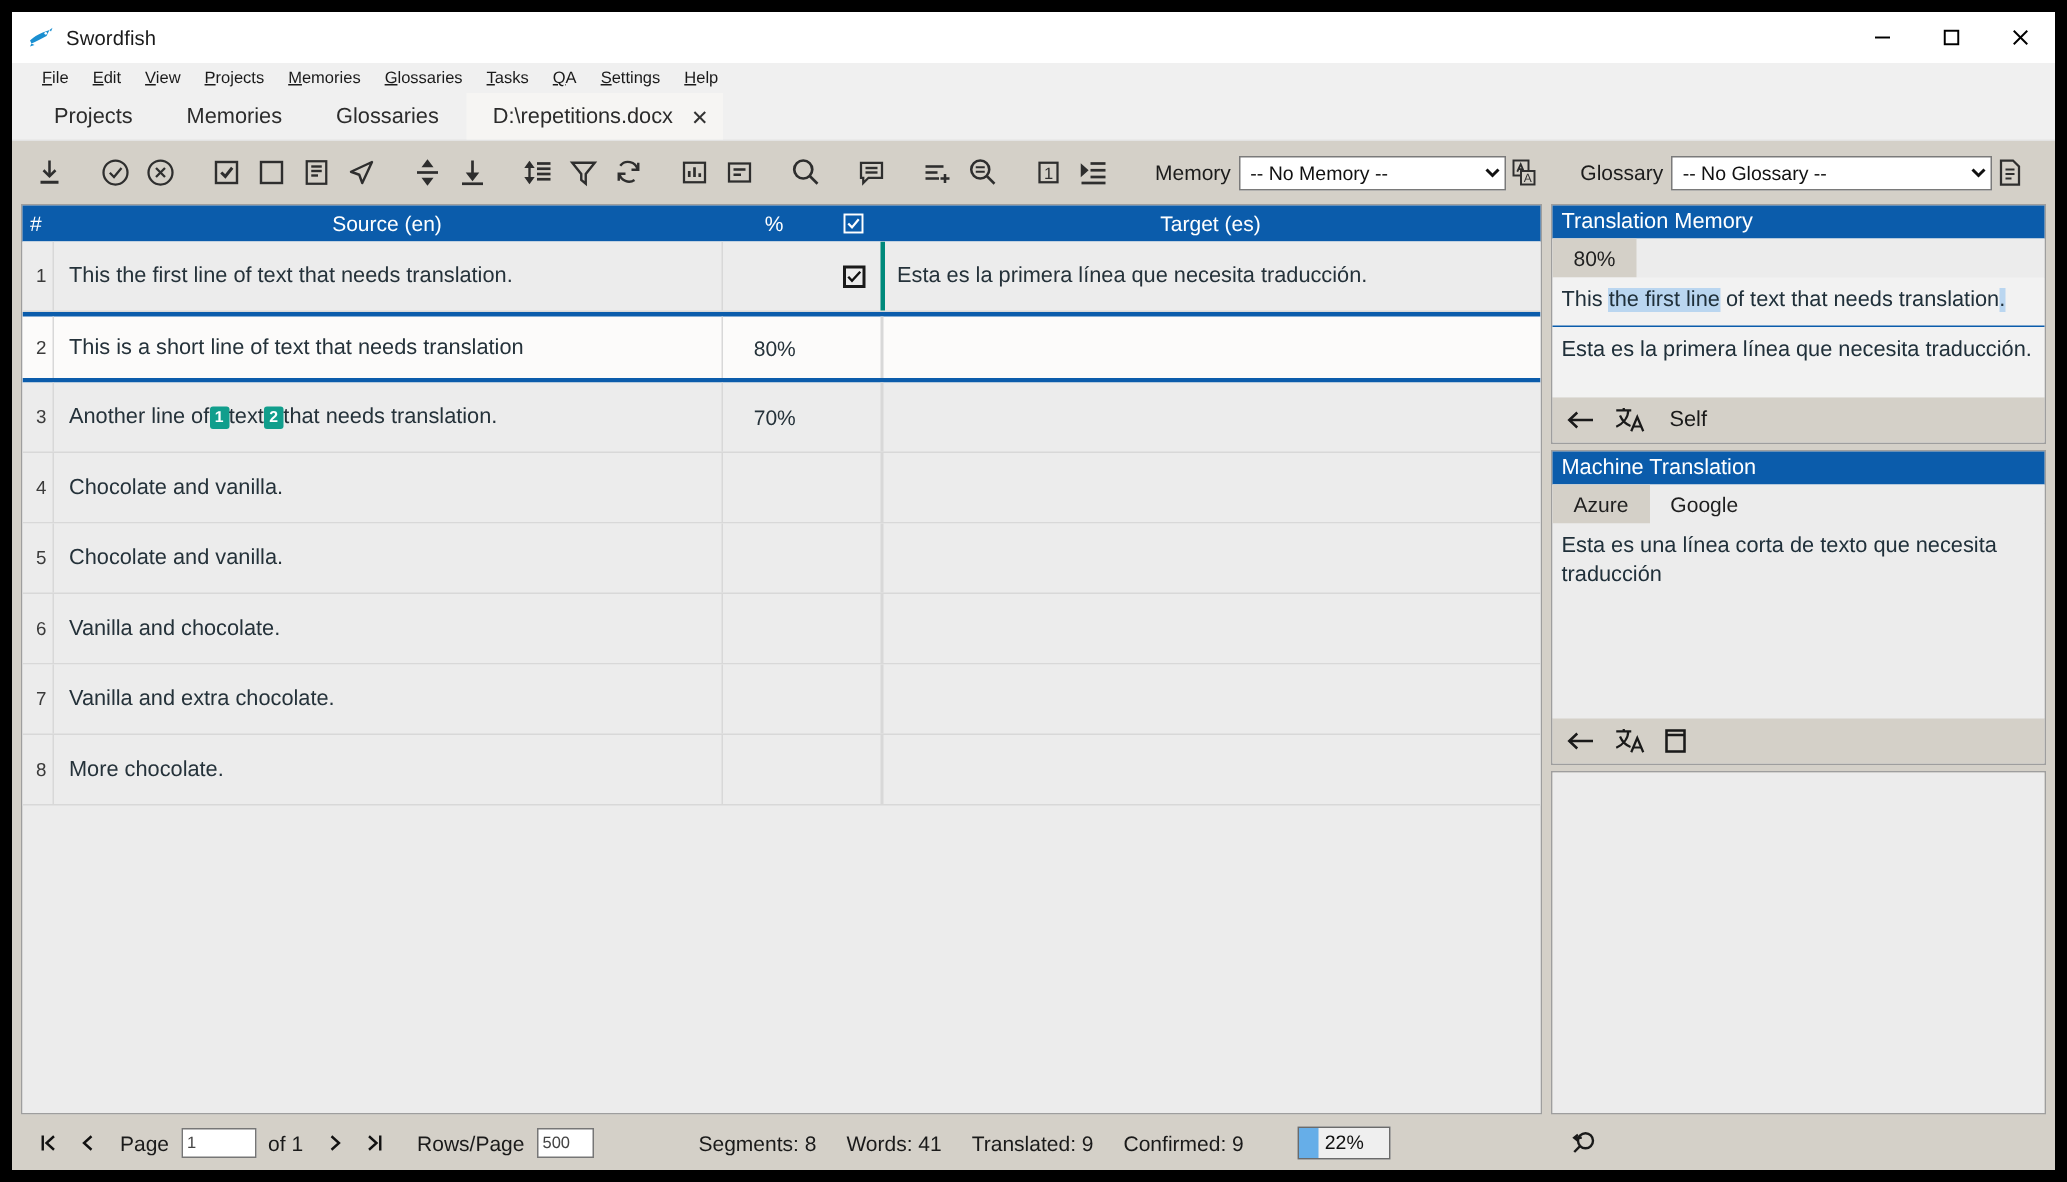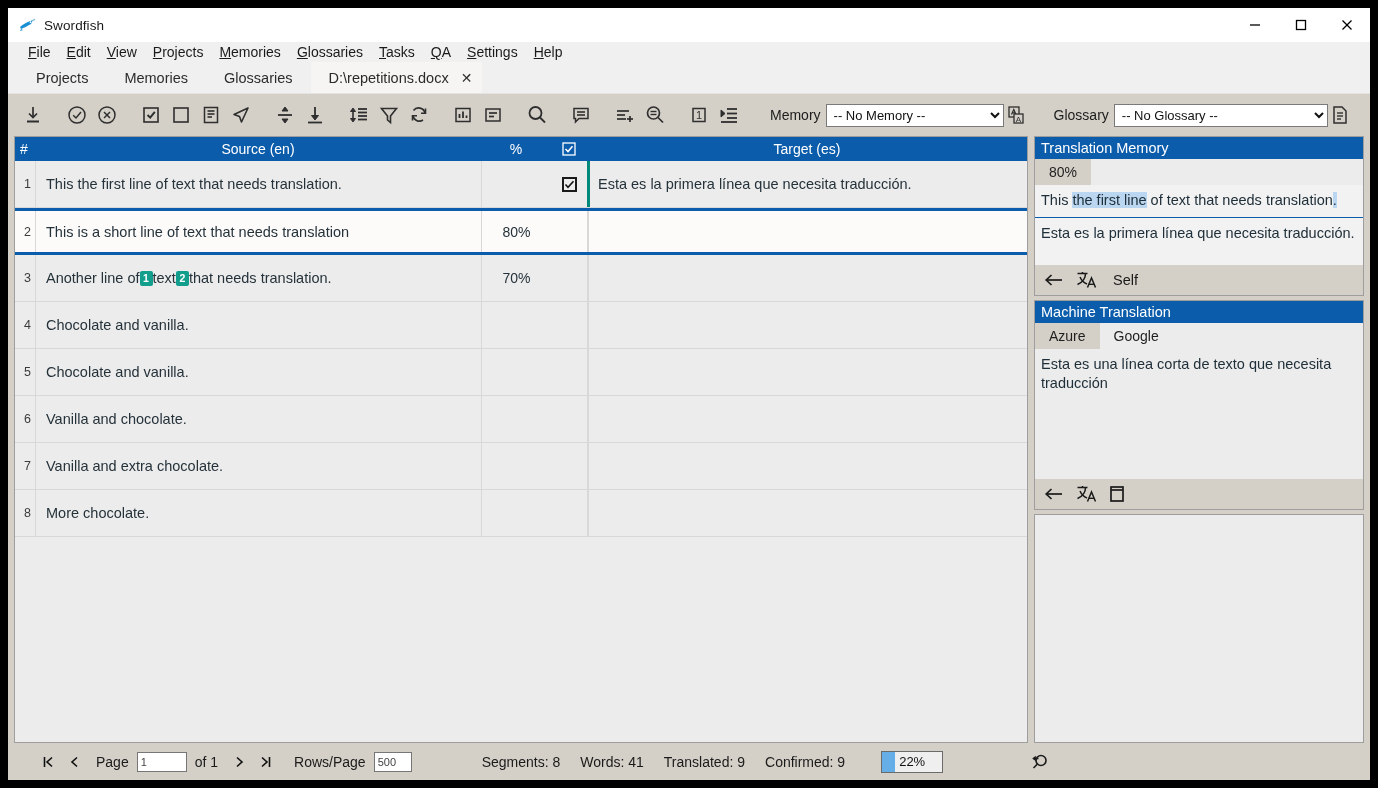--- a/index.html
+++ b/index.html
@@ -59,21 +59,21 @@
   .menubar {
     height: 20px;
     background: #f0f0f0;
     display: flex;
     align-items: center;
     padding-left: 12px;
     gap: 0px;
     flex: 0 0 auto;
   }
   .menu-item {
-    font-size: 14px;
+    font-size: 11px;
     color: #1a1a1a;
     padding: 0 8px;
     line-height: 20px;
     white-space: nowrap;
   }
   .menu-item span.mnem { text-decoration: underline; }
   
   .tabbar {
     height: 31px;
     background: #f0f0f0;
@@ -246,21 +246,21 @@
     justify-content: center;
     box-sizing: border-box;
   }
   .chkbox svg { display: block; }
   
   .statusbar {
     height: 37px;
     background: #d4d0c8;
     display: flex;
     align-items: center;
-    padding: 0 20px;
+    padding: 0 4px;
     flex: 0 0 auto;
     gap: 0;
   }
   .status-left {
     display: flex;
     align-items: center;
     gap: 0;
     padding-left: 8px;
   }
   .nav-btn {

